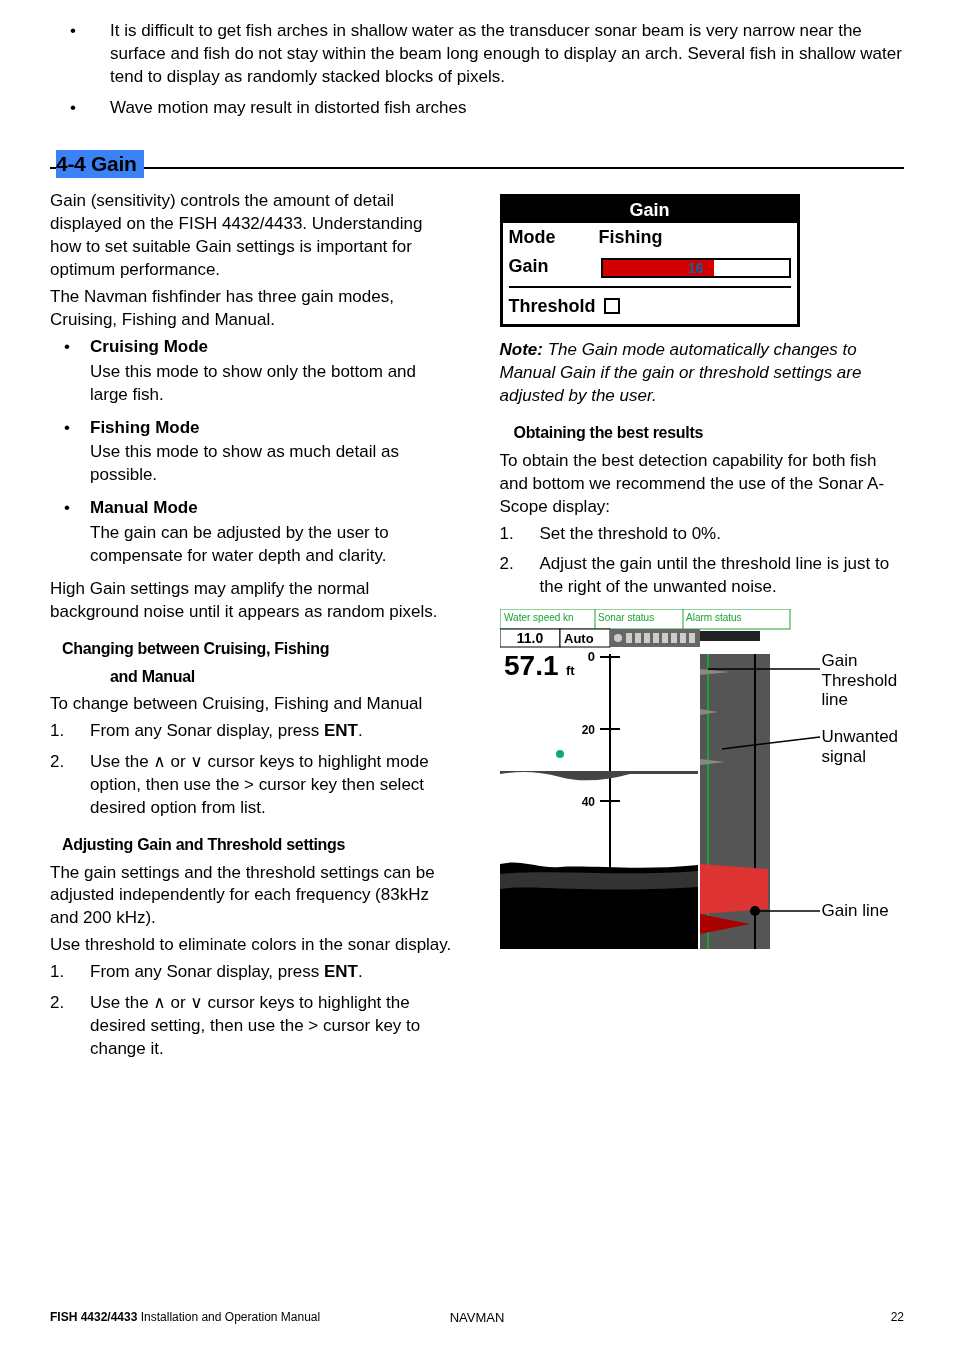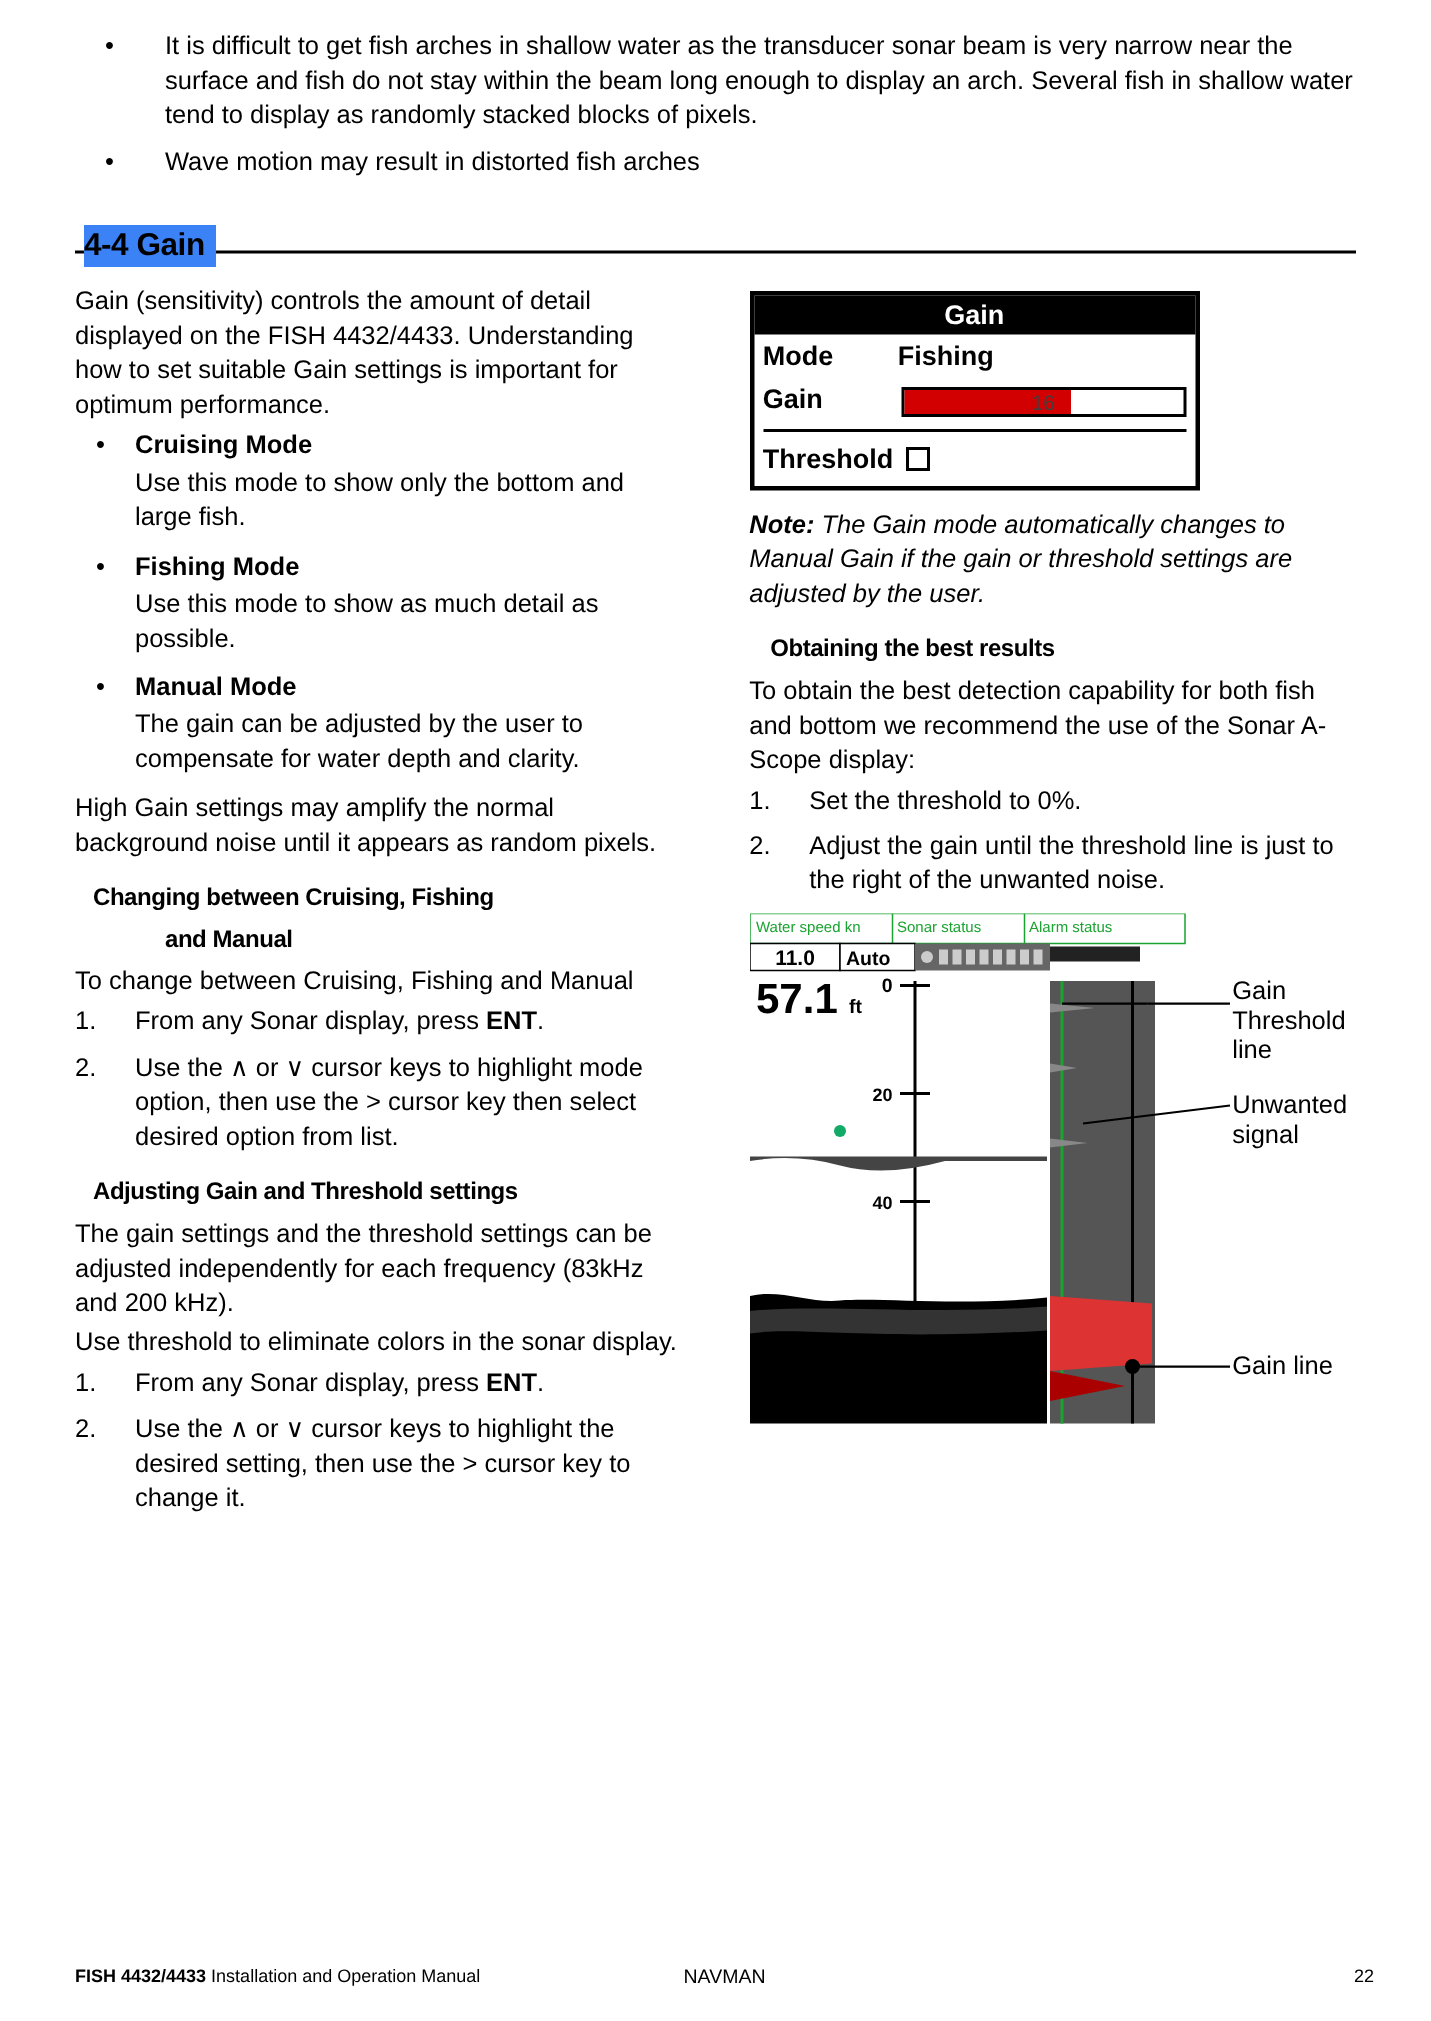--- a/index.html
+++ b/index.html
@@ -73,34 +73,34 @@
   .gain-row .lbl { width: 90px; }
   .gain-row .val-fishing { font-weight: 700; }
   .gain-row.gainval { border-top: none; }
   .gain-slider {
     flex: 1; height: 20px; border: 2px solid #000; position: relative; margin-left: 2px;
     text-align: center; font-size: 14px; line-height: 16px;
   }
   .gain-slider-fill {
     position: absolute; left: 0; top: 0; bottom: 0; width: 60%; background: #d20000;
   }
-  .gain-slider-text { position: relative; z-index: 2; color: #404040; font-weight: 400; }
+  .gain-slider-text { position: relative; z-index: 2; color: #0369a1; font-weight: 700; }
   .gain-divider { border-top: 2px solid #000; margin: 6px 6px 0 6px; }
   .thresh-row { display: flex; align-items: center; padding: 6px 6px 6px 6px; font-family: Arial, sans-serif; font-weight: 700; font-size: 18px; gap: 8px; }
   .checkbox { width: 16px; height: 16px; border: 2px solid #000; display: inline-block; }
 
   
   .sonar-fig { position: relative; width: 410px; height: 345px; margin-top: 10px; }
   .sonar-fig svg { position:absolute; left:0; top:0; }
   .sonar-label { position: absolute; font-size: 17px; line-height: 1.15; }
 
   .footer {
     position: absolute;
     bottom: 22px;
-    left: 50px; right: 38px;
+    left: 50px; right: 50px;
     display: flex;
     justify-content: space-between;
     align-items: baseline;
     font-size: 12px;
   }
   .footer .center { position: absolute; left: 0; right: 0; text-align: center; font-size: 13px; }
 </style>
 </head>
 <body>
 
@@ -111,20 +111,21 @@
 
 <div class="section-rule-wrap">
   <div class="section-rule"></div>
   <span class="section-header">4-4 Gain</span>
 </div>
 
 <div class="columns">
 
   <div class="col">
     <p class="para">Gain (sensitivity) controls the amount of detail displayed on the FISH 4432/4433. Understanding how to set suitable Gain settings is important for optimum performance.</p>
+    <p class="para">The Navman fishfinder has three gain modes, Cruising, Fishing and Manual.</p>
 
     <ul class="mode-list">
       <li>
         <b>Cruising Mode</b>
         <div class="sub">Use this mode to show only the bottom and large fish.</div>
       </li>
       <li>
         <b>Fishing Mode</b>
         <div class="sub">Use this mode to show as much detail as possible.</div>
       </li>

